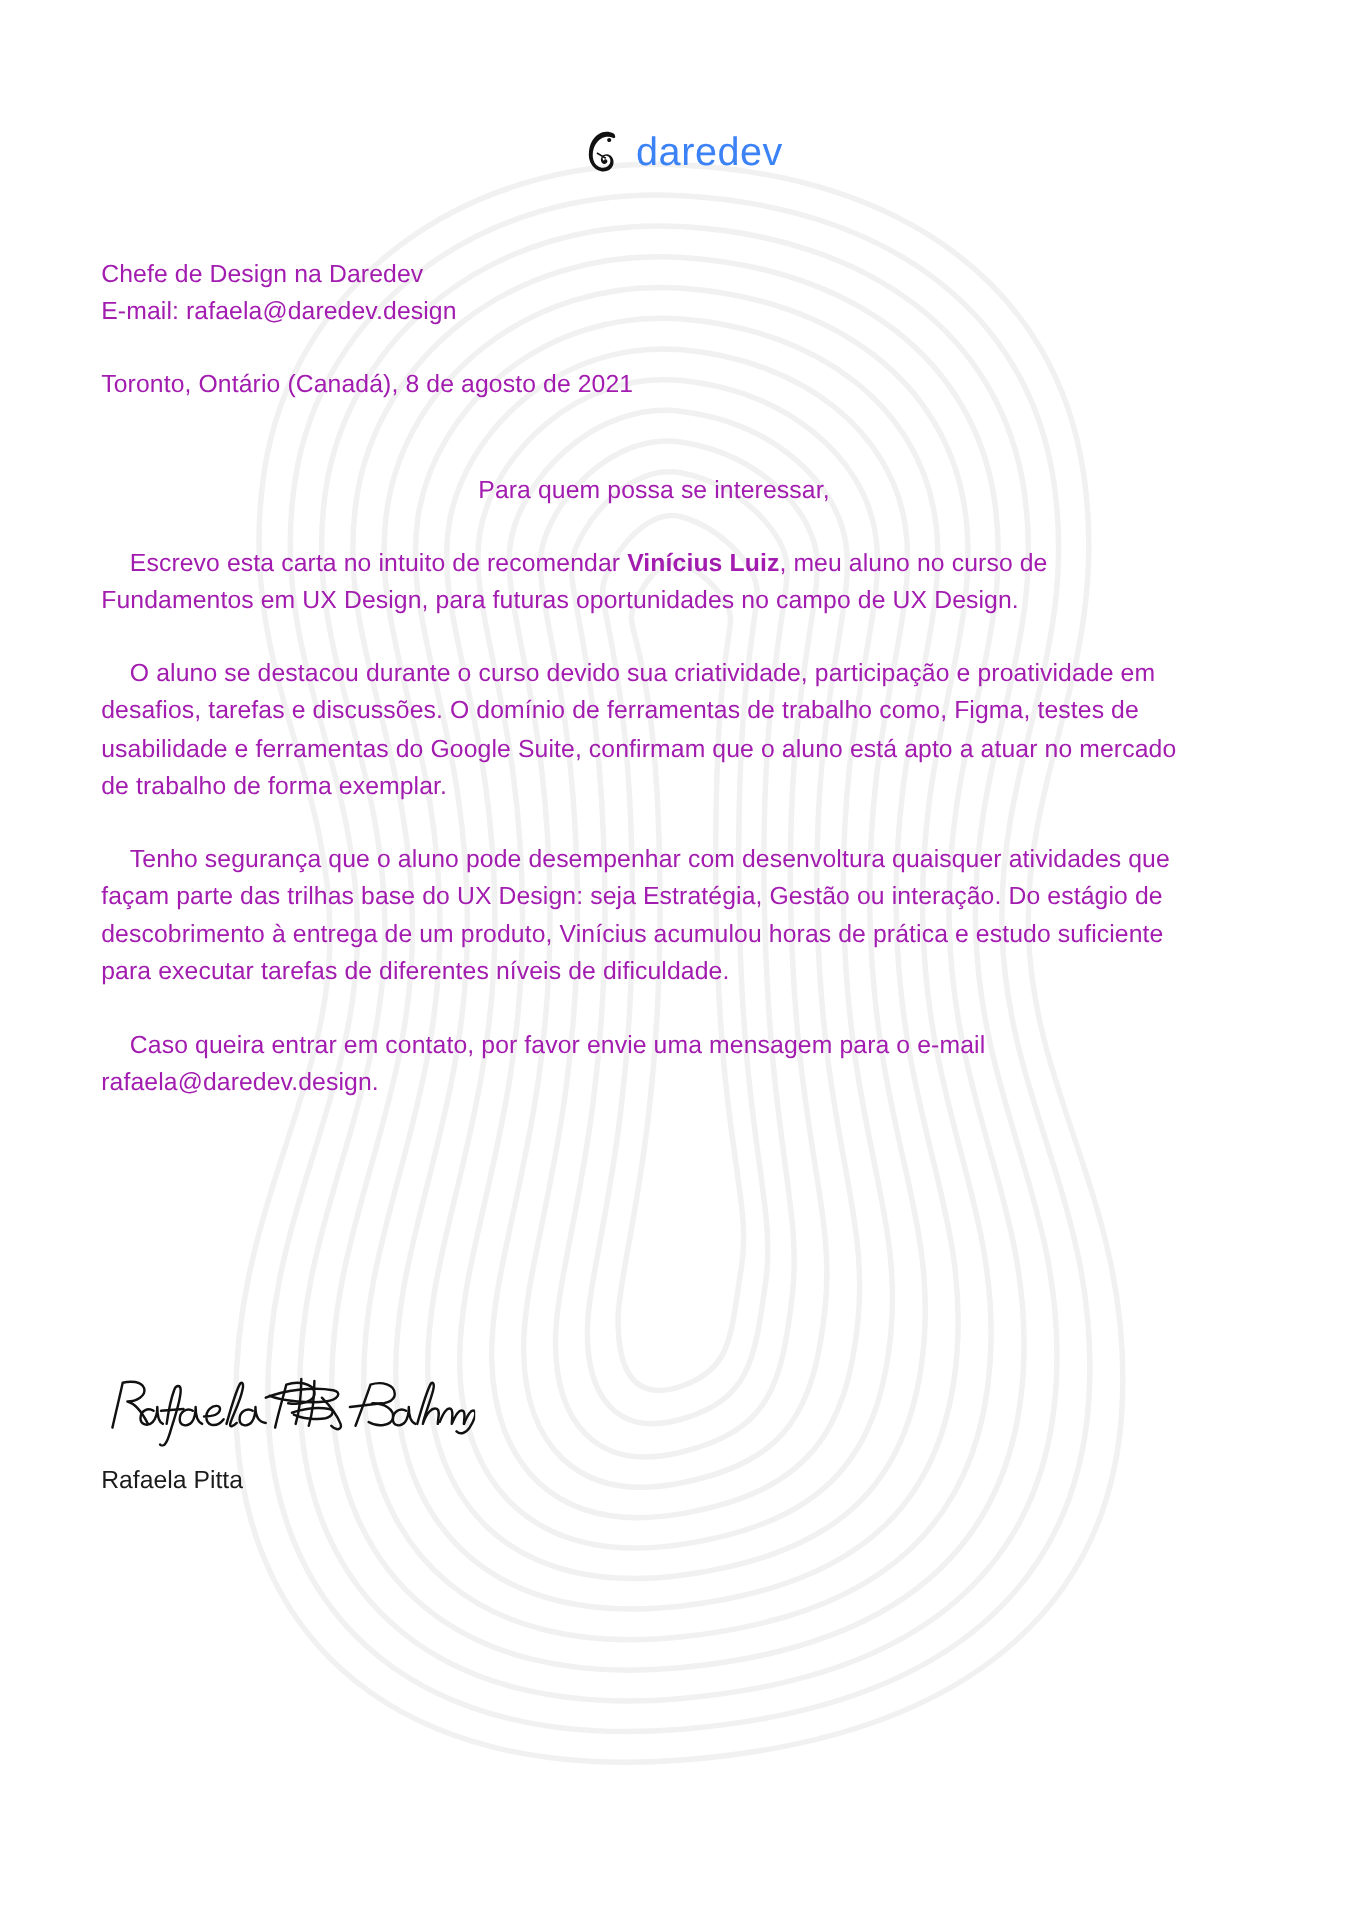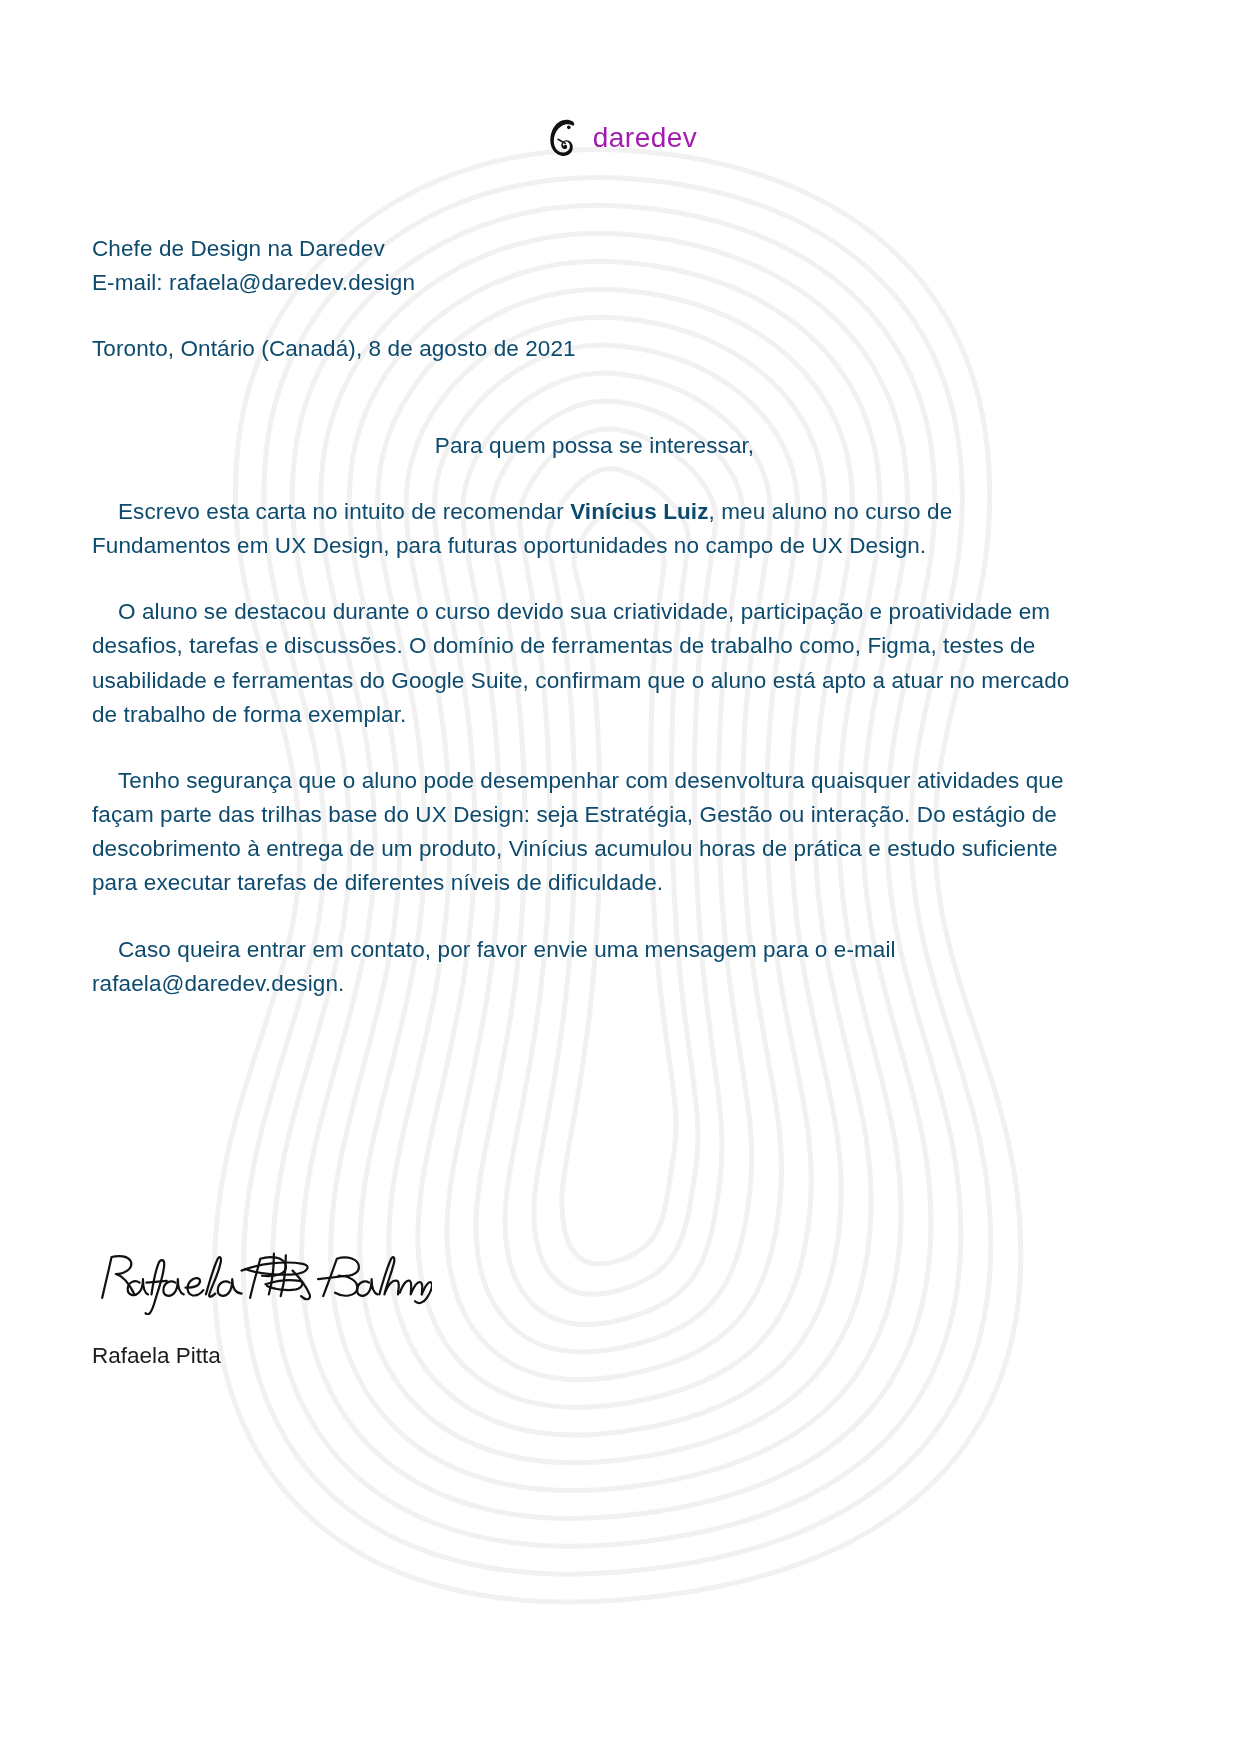--- a/index.html
+++ b/index.html
@@ -49,39 +49,39 @@
     align-items: center;
     gap: 16px;
   }
   .logo-mark {
     width: 34px;
     height: 40px;
     display: block;
   }
   .logo-text {
     font-family: "Liberation Sans", sans-serif;
-    font-size: 28px;
+    font-size: 36px;
     font-weight: 500;
     letter-spacing: 0.5px;
-    color: #a21caf;
+    color: #3b82f6;
     line-height: 1;
   }
 
   
   .letter {
     position: absolute;
     left: 92px;
     top: 232px;
     width: 1010px;
   }
   .letter p,
   .letter div.line {
     font-size: 22.5px;
     line-height: 1.52;
-    color: #0c4a6e;
+    color: #a21caf;
     margin: 0;
     letter-spacing: 0.1px;
   }
   .block-header {
     margin-bottom: 0;
   }
   .gap-sm { height: 32px; }
   .gap-md { height: 52px; }
   .gap-lg { height: 62px; }
 
@@ -105,21 +105,21 @@
   }
   .sig-svg {
     display: block;
     width: 340px;
     height: 70px;
   }
   .sig-name {
     font-size: 22.5px;
     line-height: 1.5;
     color: #1c1c1c;
-    margin-top: 24px;
+    margin-top: 14px;
   }
 </style>
 </head>
 <body>
 
 <div class="page">
 
   <svg class="topo" viewBox="0 0 1240 1755" preserveAspectRatio="none" aria-hidden="true">
     <g fill="none" stroke="#f1f1f1" stroke-width="5">
       <path d="M620,150 C820,160 960,260 985,430 C1010,600 930,700 935,850 C940,1000 1030,1100 1020,1280 C1010,1460 880,1580 620,1600 C360,1620 225,1490 215,1300 C205,1110 300,1000 300,850 C300,700 215,600 240,430 C265,260 420,140 620,150 Z"></path>

